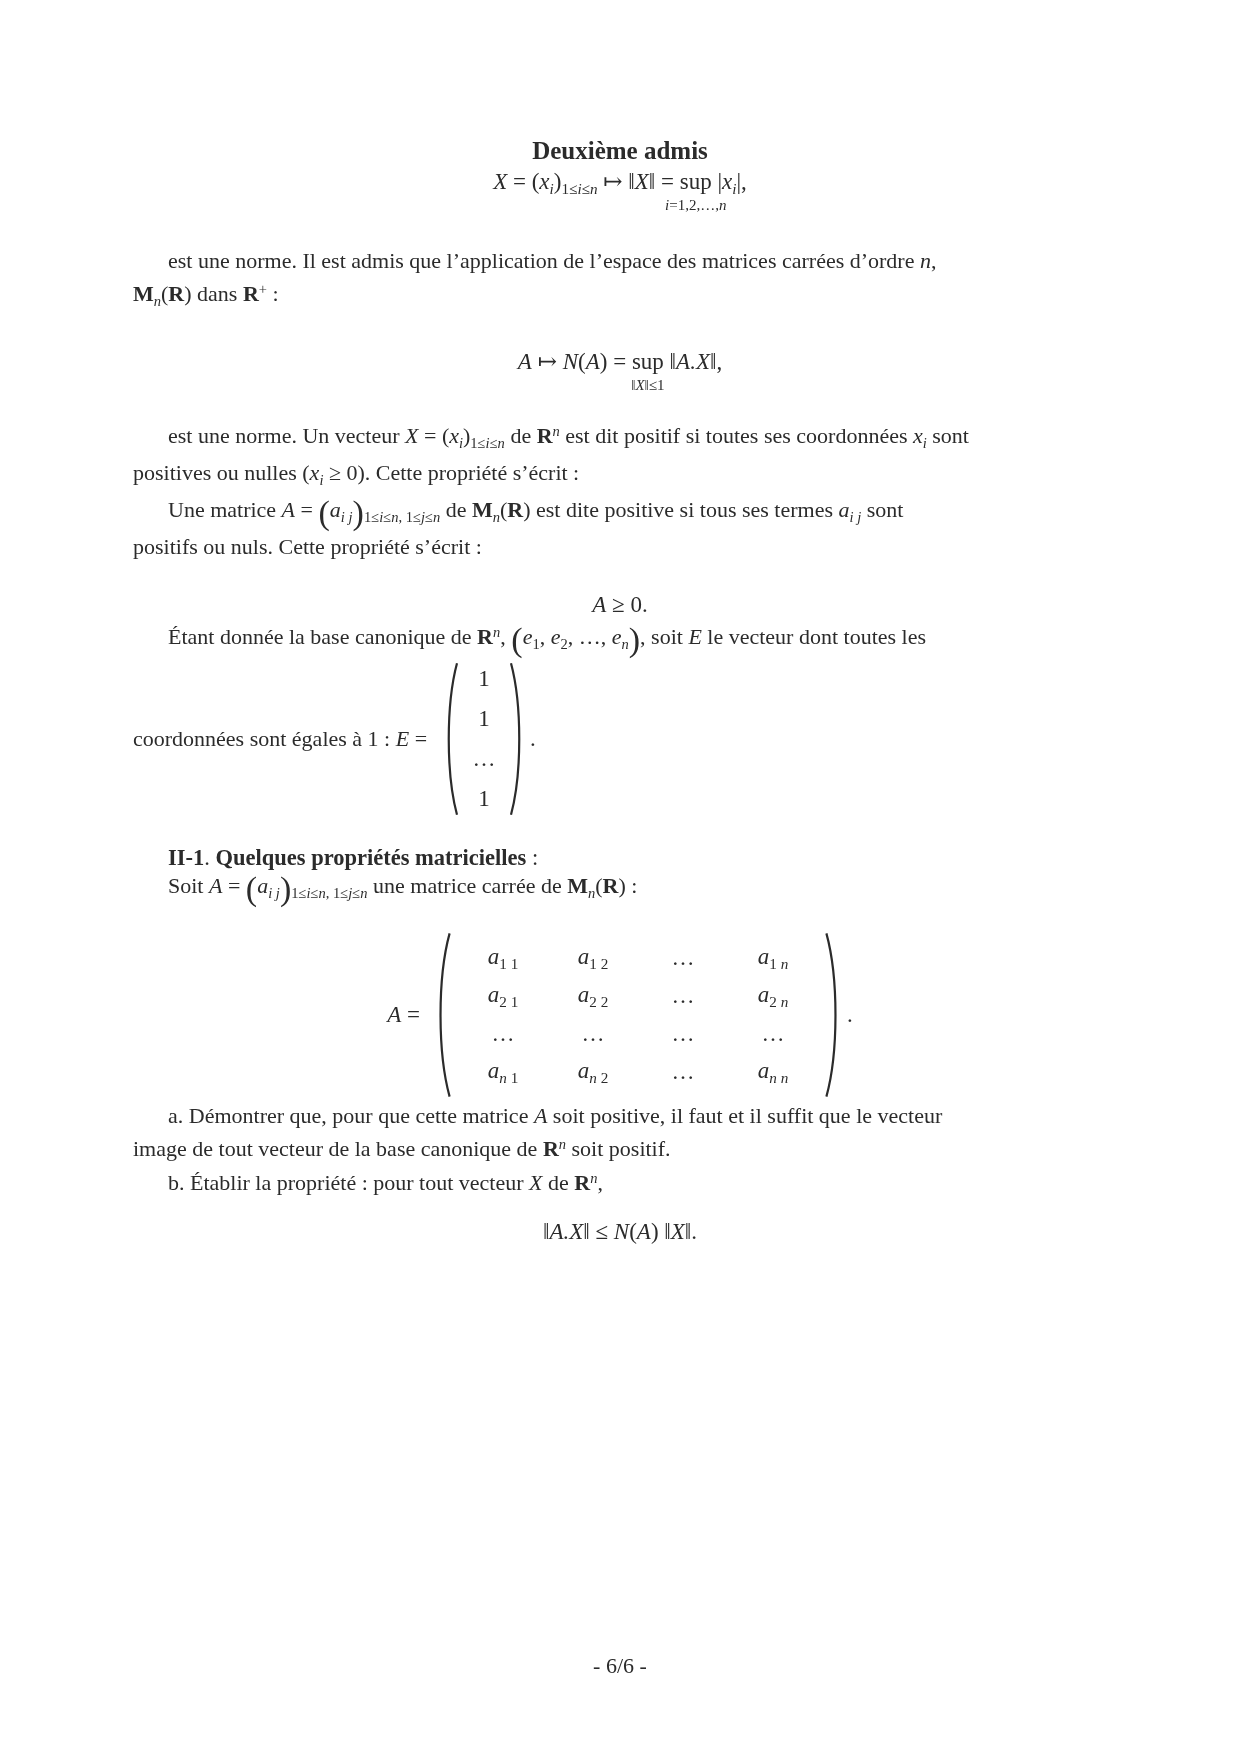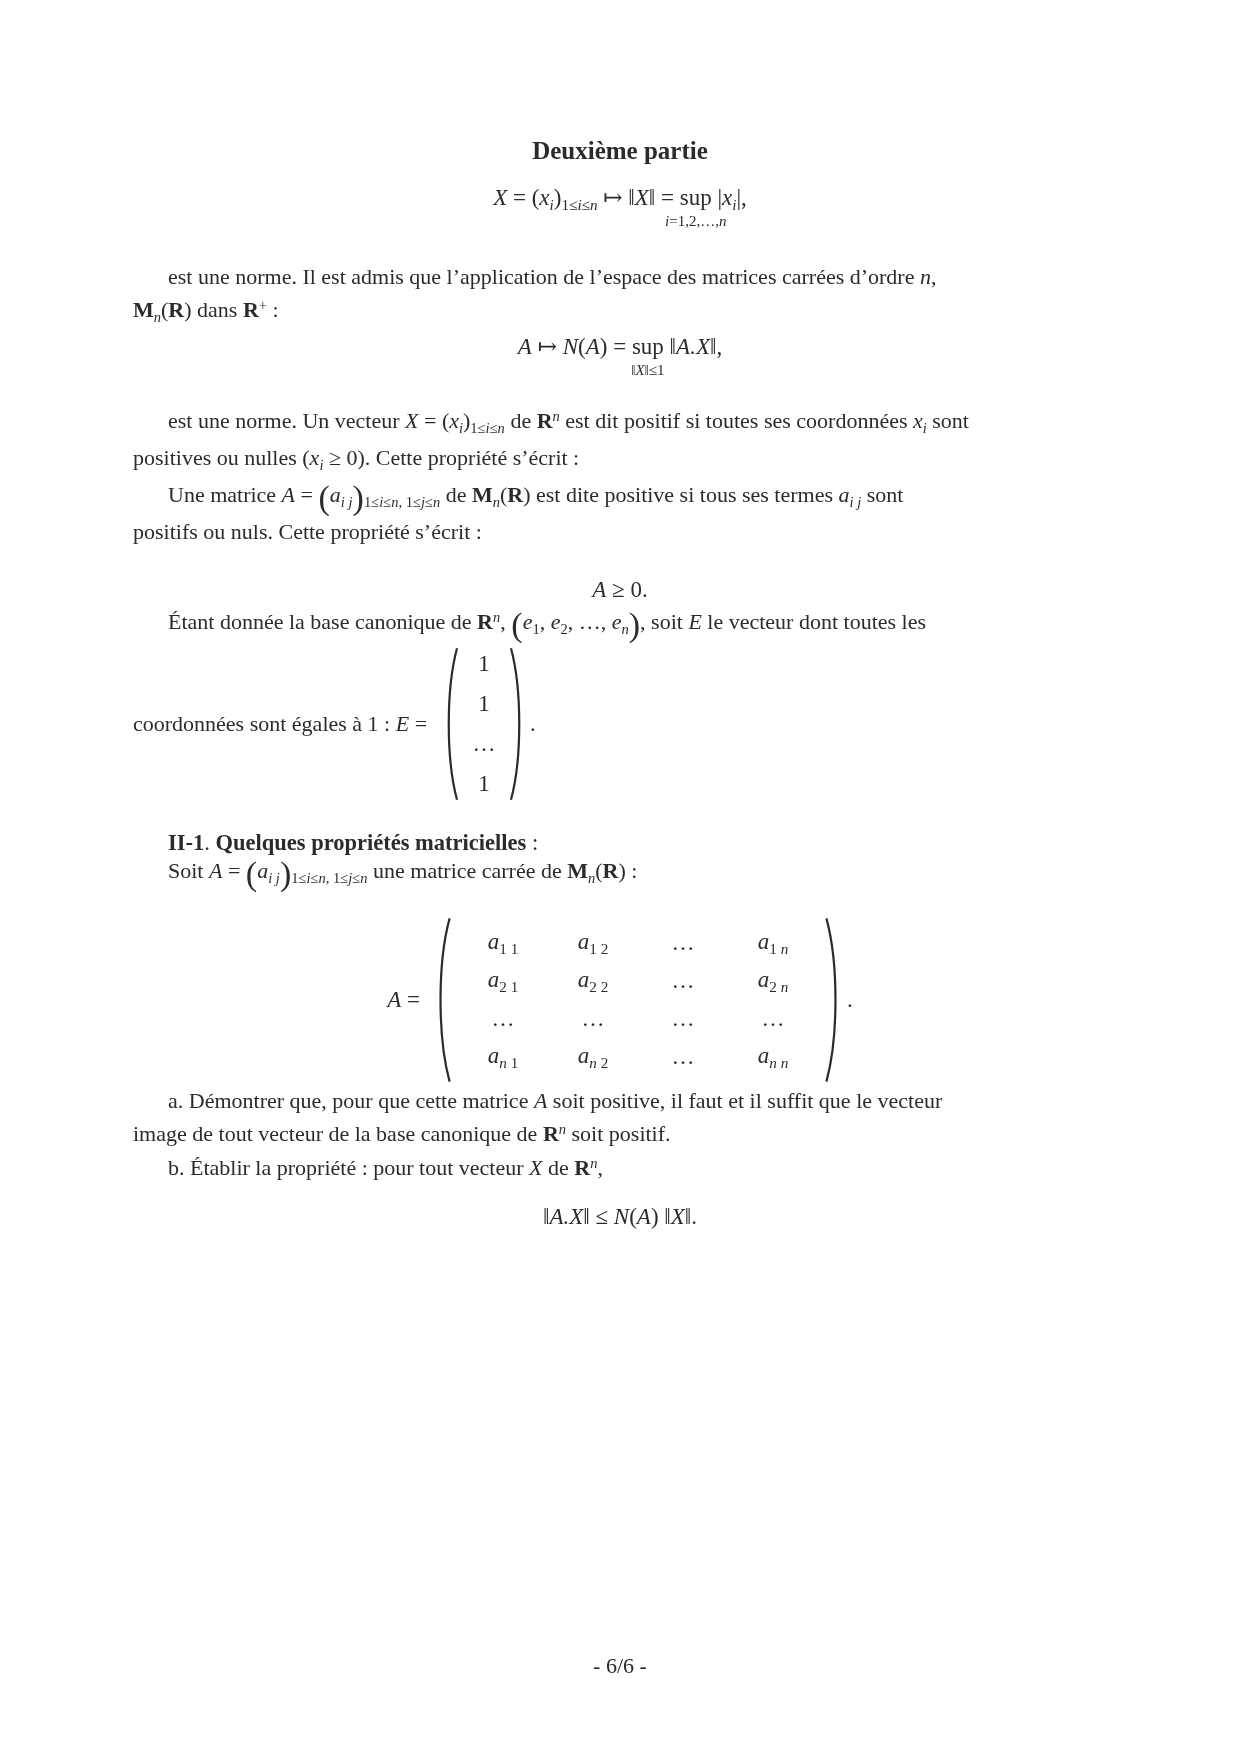--- a/index.html
+++ b/index.html
@@ -29,23 +29,23 @@
   .bigp{font-size:1.55em;line-height:1px;vertical-align:-0.2em;}
 
   
   .formula{text-align:center;font-size:23px;line-height:30px;position:relative;white-space:nowrap;}
   .formula.small{line-height:27px;}
   .stack{display:inline-block;position:relative;}
   .cond{position:absolute;top:100%;left:50%;transform:translateX(-50%);font-size:15px;line-height:16px;white-space:nowrap;}
 
   
   .p1{margin-top:45px;}
-  .f1{margin-top:18px;margin-bottom:42px;}
+  .f1{margin-top:2px;margin-bottom:42px;}
   .p2{margin-top:0;}
-  .f2{margin-top:0;margin-bottom:40px;}
+  .f2{margin-top:31px;margin-bottom:40px;}
   .p3{margin-top:0;}
   .f3{margin-top:21px;}
   .p4{margin-top:15px;}
   .f4{margin-top:30px;}
   .p5{margin-top:16px;}
   .qa{margin-top:23px;line-height:28px;}
   .qb{margin-top:17px;}
   .f5{margin-top:21px;}
 
   
@@ -64,21 +64,21 @@
   .mgrid .mcell{width:66px;text-align:center;}
 
   .footer{position:absolute;top:1653px;left:0;width:100%;text-align:center;font-size:22px;}
 </style>
 </head>
 <body>
 
 <div class="page">
   <div class="content">
 
-    <div class="title">Deuxième partie</div>
+    <div class="title">Deuxième admis</div>
 
 
     <div class="formula f1"><span><span class="it">X</span><span> = (</span><span class="it">x</span><span class="sb it">i</span><span>)</span><span class="sb">1≤</span><span class="sb it">i</span><span class="sb">≤</span><span class="sb it">n</span><span> ↦ ‖</span><span class="it">X</span><span>‖ = </span></span><span class="stack"><span><span>sup</span></span><span class="cond"><span class="it">i</span><span>=1,2,…,</span><span class="it">n</span></span></span><span><span> |</span><span class="it">x</span><span class="sb it">i</span><span>|,</span></span></div>
 
     <p class="body p2"><span>est une norme. Il est admis que l’application de l’espace des matrices carrées d’ordre </span><span class="it">n</span><span>,</span><br><span class="bd">M</span><span class="sb it">n</span><span>(</span><span class="bd">R</span><span>) dans </span><span class="bd">R</span><span class="sp">+</span><span> :</span></p>
 
     <div class="formula f2"><span><span class="it">A</span><span> ↦ </span><span class="it">N</span><span>(</span><span class="it">A</span><span>) = </span></span><span class="stack"><span><span>sup</span></span><span class="cond"><span>‖</span><span class="it">X</span><span>‖≤1</span></span></span><span><span> ‖</span><span class="it">A.X</span><span>‖,</span></span></div>
 
     <p class="body p3"><span>est une norme. Un vecteur </span><span class="it">X</span><span> = (</span><span class="it">x</span><span class="sb it">i</span><span>)</span><span class="sb">1≤</span><span class="sb it">i</span><span class="sb">≤</span><span class="sb it">n</span><span> de </span><span class="bd">R</span><span class="sp it">n</span><span> est dit positif si toutes ses coordonnées </span><span class="it">x</span><span class="sb it">i</span><span> sont</span><br><span>positives ou nulles (</span><span class="it">x</span><span class="sb it">i</span><span> ≥ 0). Cette propriété s’écrit :</span></p>
 

